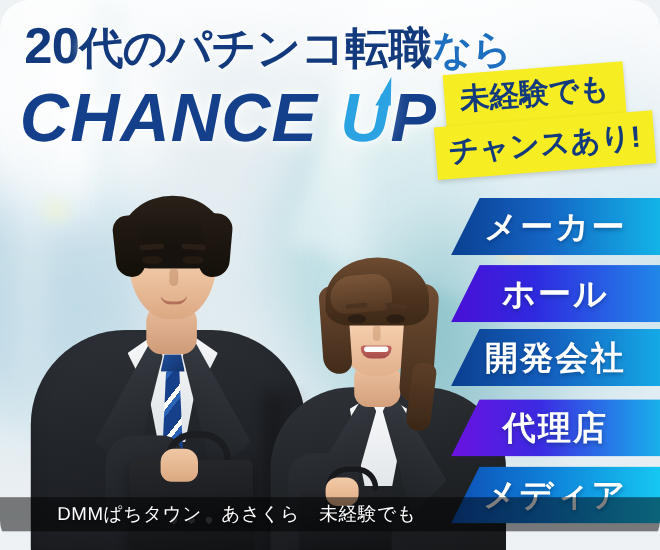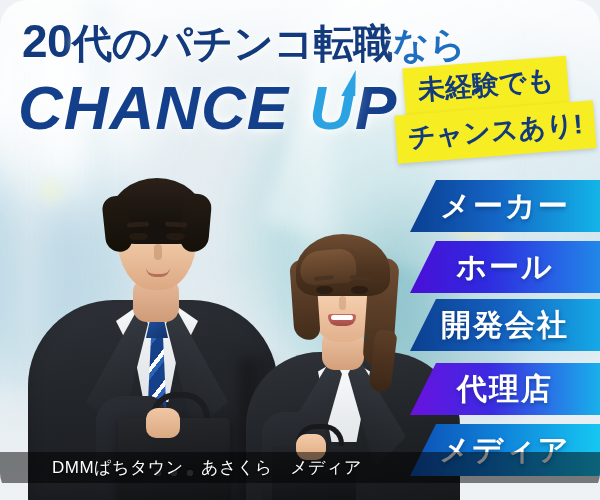--- a/index.html
+++ b/index.html
@@ -410,16 +410,16 @@
       </div>
     <div class="bar bar4">
         <span>メディア</span>
       </div>
     <div class="bar bar3">
         <span>代理店</span>
       </div>
   </div>
 
   <div class="caption">
-    <span>DMMぱちタウン　あさくら　メディア</span>
+    <span>DMMぱちタウン　あさくら　未経験でも</span>
   </div>
 
 </div>
 
 </body></html>

